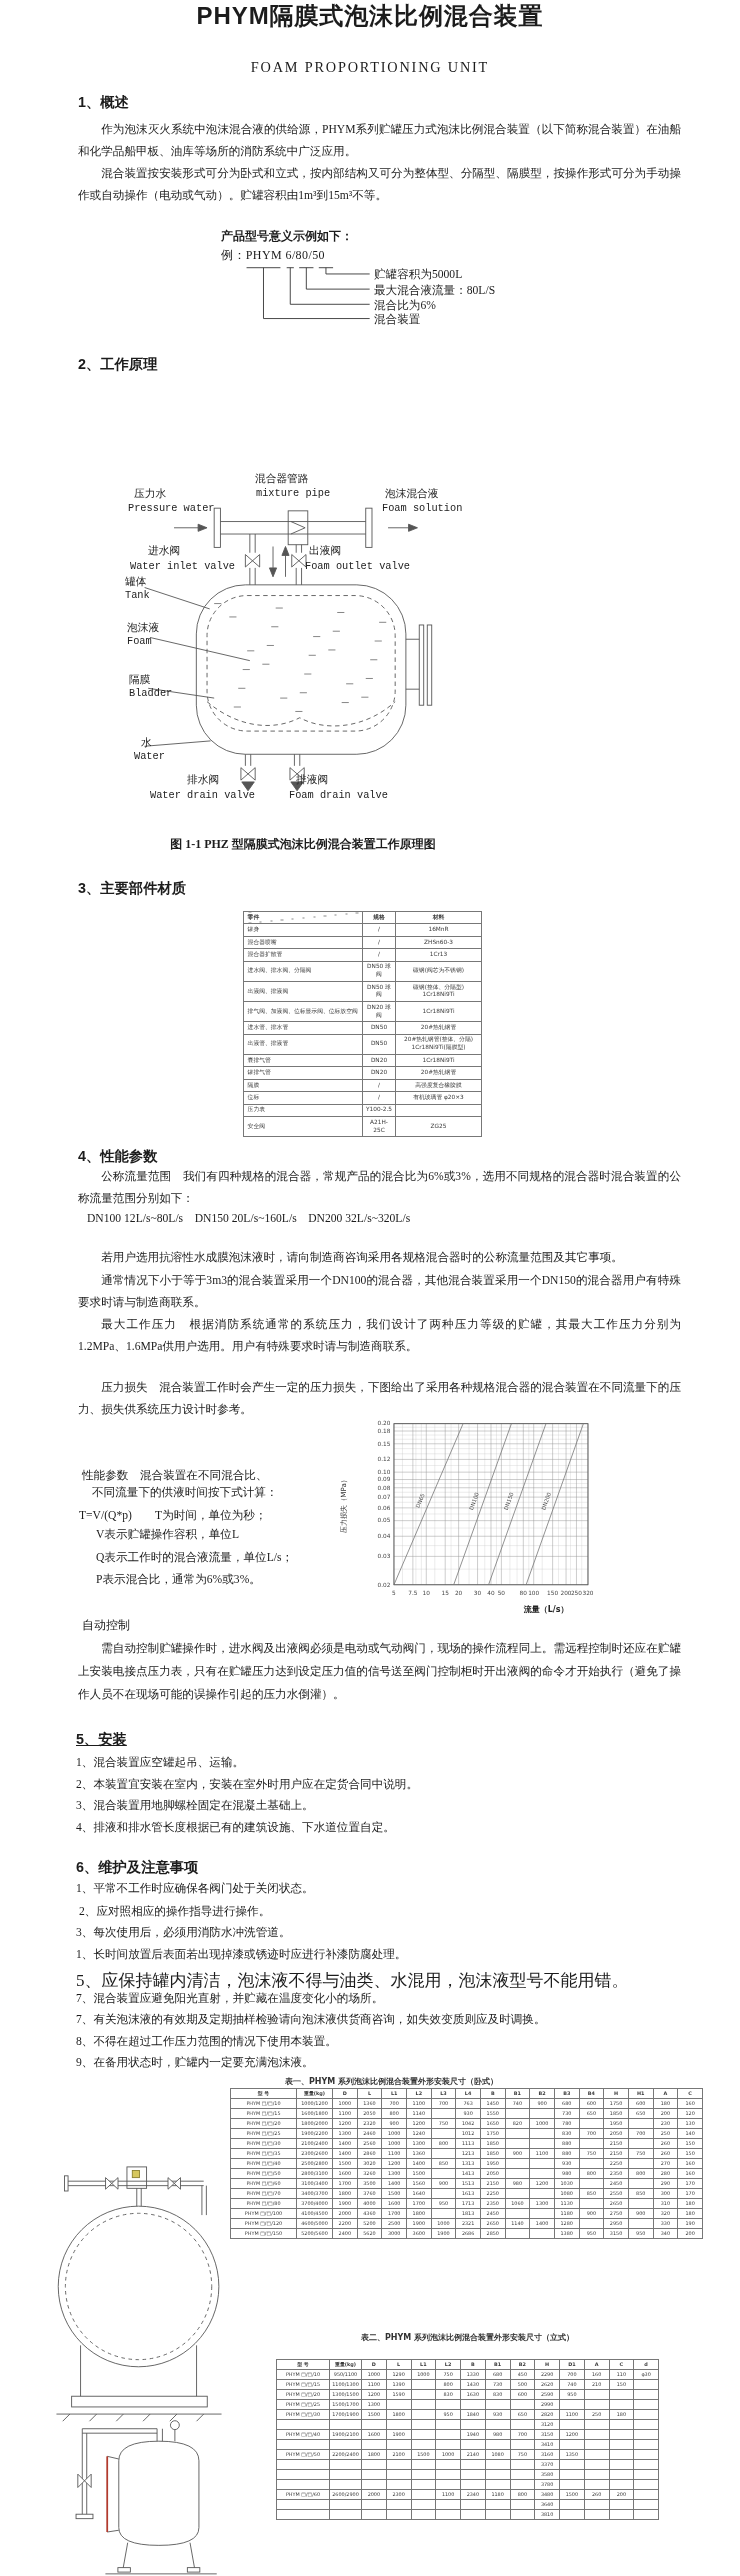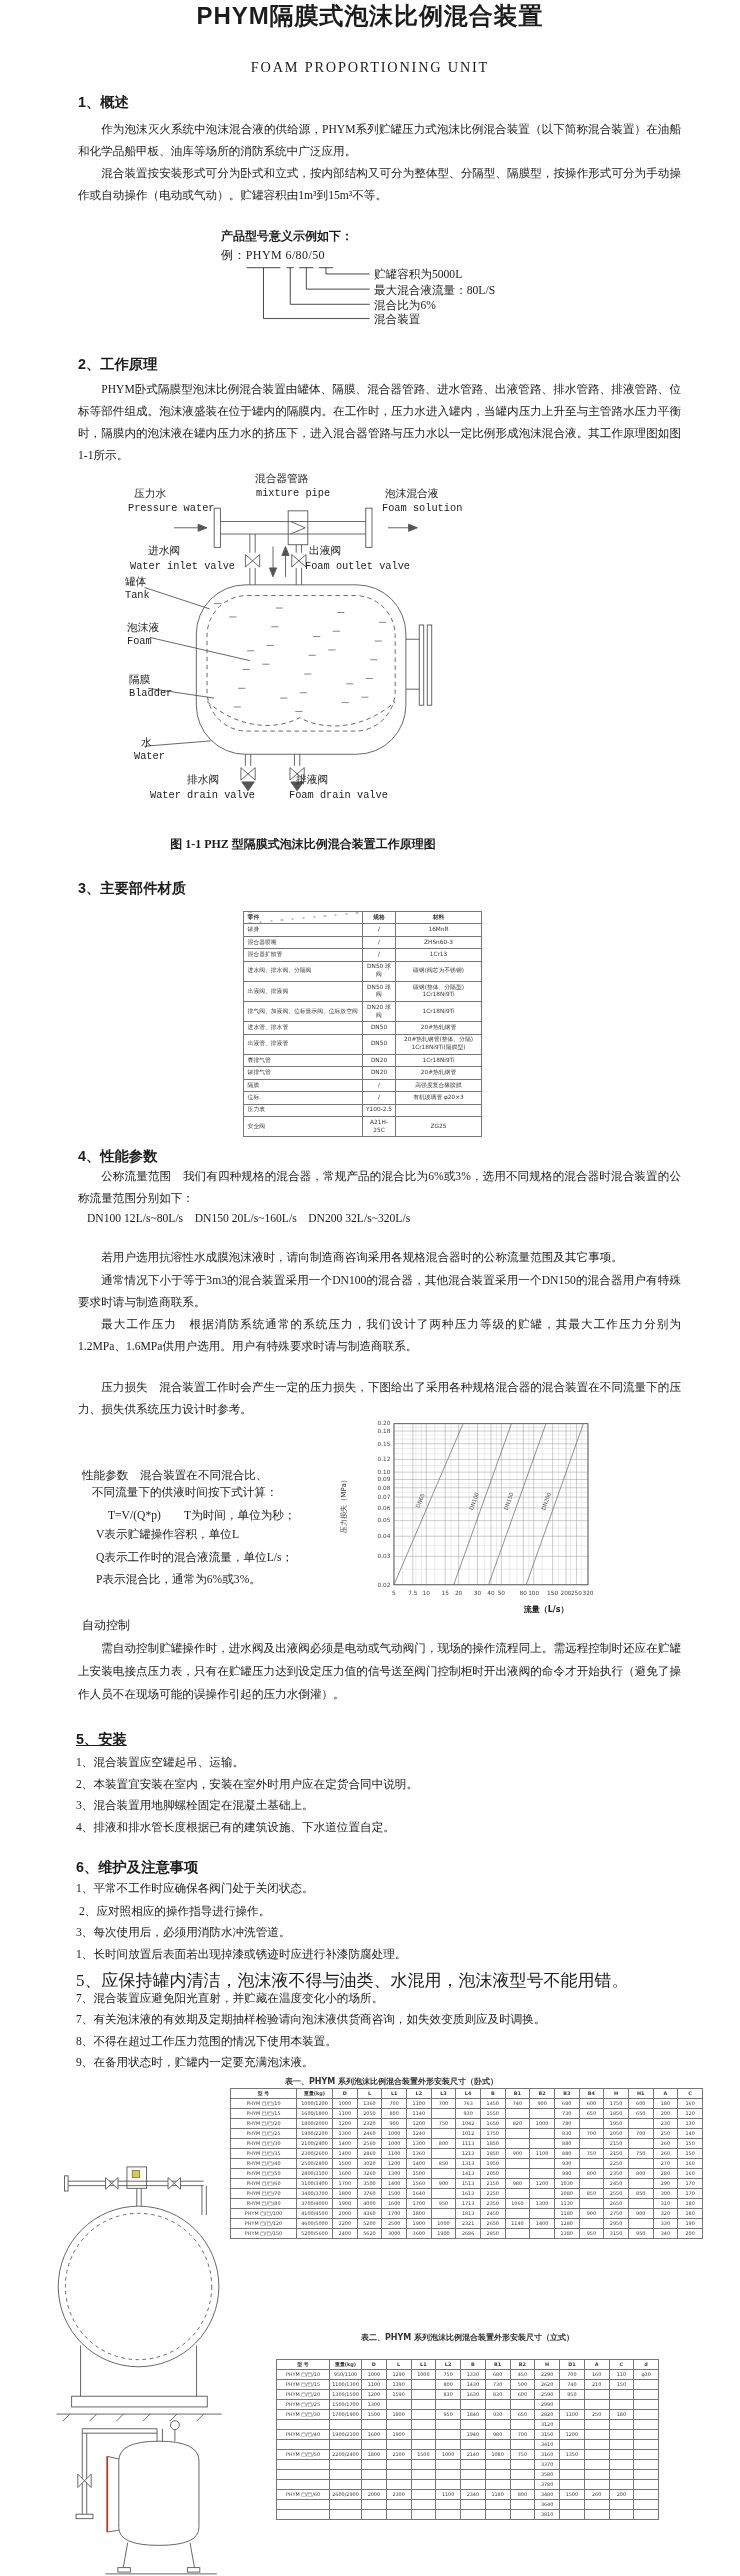--- a/index.html
+++ b/index.html
@@ -50,21 +50,20 @@
       <polyline points="99,22 99,46 170,46"></polyline>
       <polyline points="121,22 121,29 170,29"></polyline>
     </g>
   </svg>
   <div class="t" style="left:374px;top:267px;font-size:11.6px;">贮罐容积为5000L</div>
   <div class="t" style="left:374px;top:283px;font-size:11.6px;">最大混合液流量：80L/S</div>
   <div class="t" style="left:374px;top:298px;font-size:11.6px;">混合比为6%</div>
   <div class="t" style="left:374px;top:312px;font-size:11.6px;">混合装置</div>
 
   <div class="t sec-h" style="left:78px;top:355px;">2、工作原理</div>
-  <div class="p indent" style="left:78px;top:379px;width:603px;">PHYM卧式隔膜型泡沫比例混合装置由罐体、隔膜、混合器管路、进水管路、出液管路、排水管路、排液管路、位标等部件组成。泡沫液盛装在位于罐内的隔膜内。在工作时，压力水进入罐内，当罐内压力上升至与主管路水压力平衡时，隔膜内的泡沫液在罐内压力水的挤压下，进入混合器管路与压力水以一定比例形成泡沫混合液。其工作原理图如图1-1所示。</div>
 
   <svg style="position:absolute;left:125px;top:468px;" width="321" height="330" viewBox="0 0 360 370">
     <g class="line-art" stroke="#555">
 
       <line x1="107" y1="60" x2="270" y2="60"></line>
         <line x1="107" y1="74" x2="270" y2="74"></line>
       <rect x="100" y="45" width="7" height="44"></rect>
         <rect x="270" y="45" width="7" height="44"></rect>
 
       <rect x="183" y="48" width="22" height="38"></rect>
@@ -264,21 +263,21 @@
   <div class="t sec-h" style="left:78px;top:1147px;">4、性能参数</div>
   <div class="p indent" style="left:78px;top:1166px;width:603px;">公称流量范围　我们有四种规格的混合器，常规产品的混合比为6%或3%，选用不同规格的混合器时混合装置的公称流量范围分别如下：</div>
   <div class="t" style="left:87px;top:1211px;font-size:11.6px;">DN100 12L/s~80L/s　DN150 20L/s~160L/s　DN200 32L/s~320L/s</div>
   <div class="p indent" style="left:78px;top:1247px;width:603px;">若用户选用抗溶性水成膜泡沫液时，请向制造商咨询采用各规格混合器时的公称流量范围及其它事项。</div>
   <div class="p indent" style="left:78px;top:1270px;width:603px;">通常情况下小于等于3m3的混合装置采用一个DN100的混合器，其他混合装置采用一个DN150的混合器用户有特殊要求时请与制造商联系。</div>
   <div class="p indent" style="left:78px;top:1314px;width:603px;">最大工作压力　根据消防系统通常的系统压力，我们设计了两种压力等级的贮罐，其最大工作压力分别为1.2MPa、1.6MPa供用户选用。用户有特殊要求时请与制造商联系。</div>
   <div class="p indent" style="left:78px;top:1377px;width:603px;">压力损失　混合装置工作时会产生一定的压力损失，下图给出了采用各种规格混合器的混合装置在不同流量下的压力、损失供系统压力设计时参考。</div>
 
   <div class="t" style="left:82px;top:1468px;font-size:11.6px;">性能参数　混合装置在不同混合比、</div>
   <div class="t" style="left:92px;top:1485px;font-size:11.6px;">不同流量下的供液时间按下式计算：</div>
-  <div class="t" style="left:108px;top:1508px;font-size:11.6px;font-family:Liberation Serif, serif;">T=V/(Q*p)　　T为时间，单位为秒；</div>
+  <div class="t" style="left:79px;top:1508px;font-size:11.6px;font-family:Liberation Serif, serif;">T=V/(Q*p)　　T为时间，单位为秒；</div>
   <div class="t" style="left:96px;top:1527px;font-size:11.6px;">V表示贮罐操作容积，单位L</div>
   <div class="t" style="left:96px;top:1550px;font-size:11.6px;">Q表示工作时的混合液流量，单位L/s；</div>
   <div class="t" style="left:96px;top:1572px;font-size:11.6px;">P表示混合比，通常为6%或3%。</div>
 
   <svg id="chart-svg" style="position:absolute;left:337px;top:1411px;" width="267" height="214" viewBox="0 0 300 240">
       <line x1="73.55691674529452" y1="14" x2="73.55691674529452" y2="195" stroke="#c8c8c8" stroke-width="0.4"></line>
       <line x1="88.63661255242583" y1="14" x2="88.63661255242583" y2="195" stroke="#c8c8c8" stroke-width="0.4"></line>
       <line x1="94.81055427149653" y1="14" x2="94.81055427149653" y2="195" stroke="#c8c8c8" stroke-width="0.4"></line>
       <line x1="109.89025007862784" y1="14" x2="109.89025007862784" y2="195" stroke="#c8c8c8" stroke-width="0.4"></line>
       <line x1="128.14776245118819" y1="14" x2="128.14776245118819" y2="195" stroke="#c8c8c8" stroke-width="0.4"></line>

